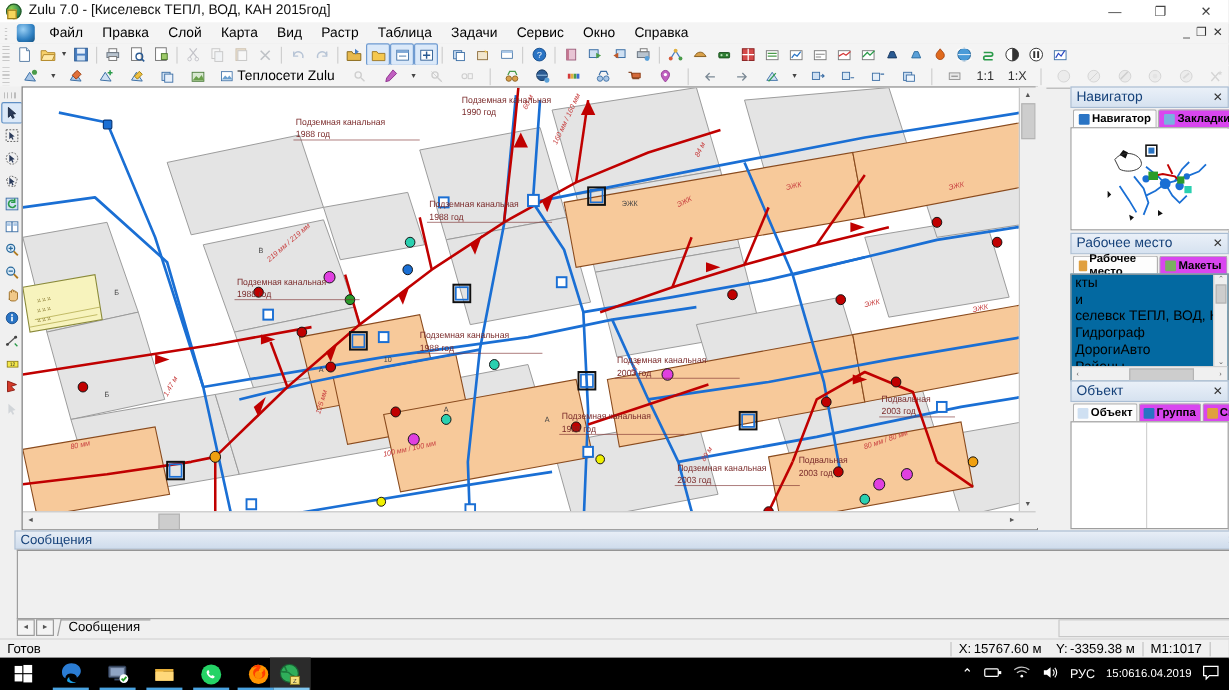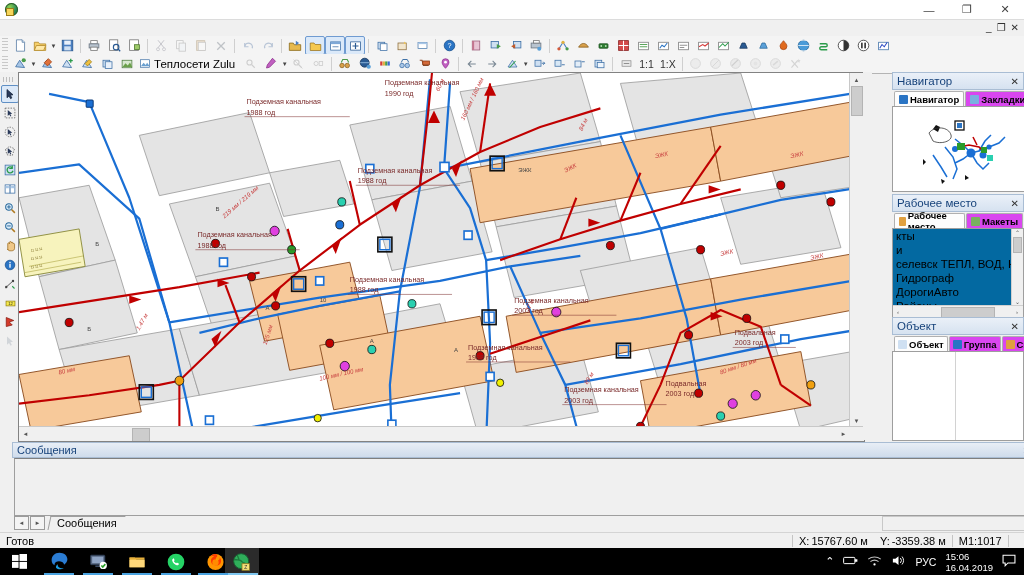--- a/index.html
+++ b/index.html
@@ -28,21 +28,21 @@
     background-size:2px 100%;background-repeat:no-repeat;background-position:2px 2px;opacity:.7;}
   .mlogo{width:15px;height:15px;margin:0 4px;border-radius:3px;
     background:radial-gradient(circle at 35% 30%,#9ad0f5 0%,#2e7fc1 60%,#14507f 100%);}
   .mitem{padding:2px 8px;font-size:11.5px;color:#000;white-space:nowrap;}
   .mdibtns{position:absolute;right:2px;top:19px;height:17px;display:flex;align-items:center;gap:5px;
            font-size:10px;color:#333;padding-right:3px;}
 
   
   .tbrow{position:absolute;left:0;width:1024px;height:19px;background:#f4f4f4;display:flex;align-items:center;}
   .tbrow1{top:36px;}
-  .tbrow2{top:54px;border-bottom:1px solid #b4b4b4;}
+  .tbrow2{top:54px;border-bottom:1px solid #b4b4b4;justify-content:space-between;}
   .grip{width:6px;height:15px;margin:0 2px;
     background:repeating-linear-gradient(to bottom,#bdbdbd 0 1px,transparent 1px 3px);opacity:.8;}
   .tbtn{width:18px;height:17px;margin:0 0px;display:flex;align-items:center;justify-content:center;
         position:relative;border:1px solid transparent;border-radius:2px;}
   .tbtn.sel{background:#dbe9f9;border:1px solid #6f9bd1;border-radius:2px;}
   .tbtn.dis{opacity:.35;}
   .tsep{width:1px;height:14px;background:#cfcfcf;margin:0 3px;}
   .arr{width:7px;height:17px;display:flex;align-items:center;justify-content:center;font-size:6px;color:#444;}
   .maplabel{display:flex;align-items:center;gap:3px;padding:0 6px 0 2px;font-size:11.5px;white-space:nowrap;}
   .zoomtxt{font-size:10.5px;color:#333;padding:0 3px;font-family:"Liberation Sans",sans-serif;}
@@ -109,37 +109,53 @@
              border-top:1px solid #d4d4d4;display:flex;align-items:center;font-size:11px;}
   .scell{height:14px;display:flex;align-items:center;padding:0 6px;}
   .sdiv{width:1px;height:12px;background:#c4c4c4;}
 
   
   .taskbar{position:absolute;left:0;top:548px;width:1024px;height:27px;background:#000;}
   .tkbtn{position:absolute;top:0;width:38px;height:27px;display:flex;align-items:center;justify-content:center;}
   .tkactive{background:#2b2b2b;}
   .tray{position:absolute;right:0;top:0;height:27px;display:flex;align-items:center;gap:9px;
         padding-right:8px;color:#fff;font-size:10px;}
-  .clock{display:flex;flex-direction:column;align-items:flex-start;line-height:11px;font-size:9.5px;color:#fff;}
+  .clock{display:flex;flex-direction:row;align-items:flex-start;line-height:11px;font-size:9.5px;color:#fff;}
   .underbar{position:absolute;bottom:0;height:2px;background:#4aa3e0;}
 </style>
 </head>
 <body>
 
 <div class="app">
 
   <div class="titlebar">
     <div class="ico"></div>
+    <div class="txt">Zulu 7.0 - [Киселевск ТЕПЛ, ВОД, КАН 2015год]</div>
     <div class="wbtns">
       <div class="wbtn">—</div>
       <div class="wbtn">❐</div>
       <div class="wbtn close">✕</div>
     </div>
   </div>
 
+  <div class="menubar">
+    <div class="mgrip"></div>
+    <div class="mlogo"></div>
+    <div class="mitem">Файл</div>
+    <div class="mitem">Правка</div>
+    <div class="mitem">Слой</div>
+    <div class="mitem">Карта</div>
+    <div class="mitem">Вид</div>
+    <div class="mitem">Растр</div>
+    <div class="mitem">Таблица</div>
+    <div class="mitem">Задачи</div>
+    <div class="mitem">Сервис</div>
+    <div class="mitem">Окно</div>
+    <div class="mitem">Справка</div>
+  </div>
   <div class="mdibtns">
     <span>_</span>
     <span>❐</span>
     <span>✕</span>
   </div>
 
   <div class="tbrow tbrow1">
     <div class="grip"></div>
     <div class="tbtn">
       <svg width="13" height="13" viewBox="0 0 16 16">

